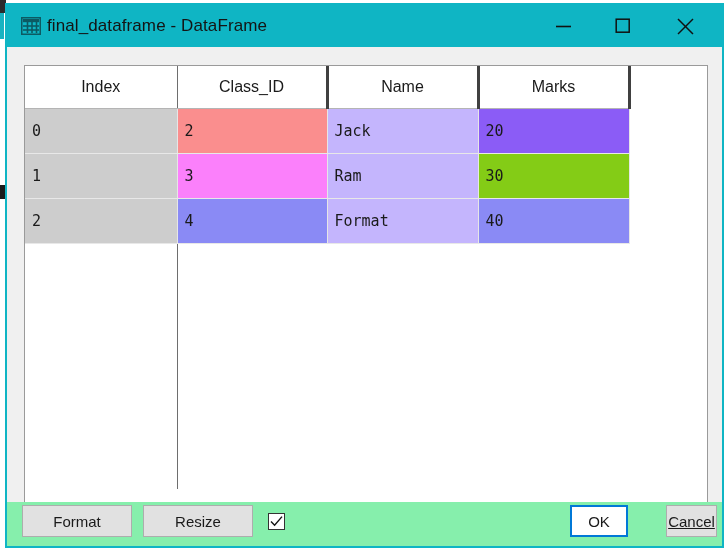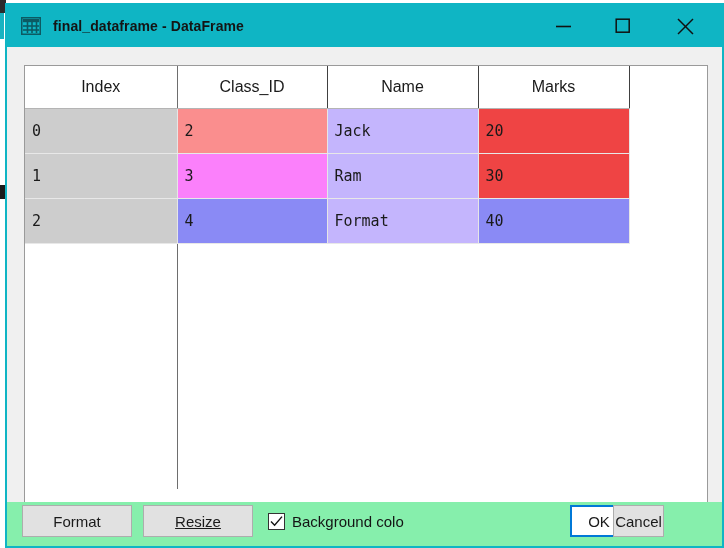--- a/index.html
+++ b/index.html
@@ -62,27 +62,26 @@
     display: flex;
     align-items: center;
   }
   #app-icon {
     margin-left: 14px;
     width: 20px;
     height: 18px;
     flex: none;
   }
   #title-text {
-    margin-left: 12px;
-    font-size: 14px;
+    margin-left: 6px;
+    font-size: 17px;
     color: #141414;
     letter-spacing: 0.1px;
     white-space: nowrap;
     font-family: "Liberation Sans", sans-serif;
-    font-weight: bold;
   }
   .wbtn {
     position: absolute;
     top: 0;
     height: 42px;
     width: 46px;
     display: flex;
     align-items: center;
     justify-content: center;
   }
@@ -129,21 +128,21 @@
   }
 
   table.dfgrid {
     border-collapse: collapse;
     table-layout: fixed;
     width: 604px;
   }
   table.dfgrid th {
     height: 42px;
     background: #ffffff;
-    border-right: 1px solid #404040;
+    border-right: 3px solid #404040;
     border-bottom: 1px solid #b4b4b4;
     font-weight: normal;
     font-size: 16px;
     color: #1a1a1a;
     text-align: center;
     font-family: "Liberation Sans", sans-serif;
     padding: 0;
   }
   table.dfgrid th.idx-head {
     border-right: 1px solid #6e6e6e;
@@ -190,28 +189,28 @@
     box-sizing: border-box;
     font-size: 15px;
     color: #1a1a1a;
     font-family: "Liberation Sans", sans-serif;
     display: flex;
     align-items: center;
     justify-content: center;
     padding: 0;
   }
   #btn-format { left: 15px;  width: 110px; }
-  #btn-resize { left: 136px; width: 110px; text-decoration: underline; }
+  #btn-resize { left: 136px; width: 110px; }
   #btn-ok {
     left: 563px;
     width: 58px;
     background: #ffffff;
     border: 2px solid #0078d7;
   }
-  #btn-cancel { left: 606px; width: 51px; }
+  #btn-cancel { left: 659px; width: 51px; text-decoration: underline; }
 
   .chkwrap {
     position: absolute;
     top: 6px;
     height: 26px;
     display: flex;
     align-items: center;
     overflow: hidden;
     white-space: nowrap;
   }
@@ -299,27 +298,27 @@
               <th>Class_ID</th>
               <th>Name</th>
               <th>Marks</th>
             </tr>
           </thead>
           <tbody>
             <tr>
               <td class="idx-cell" style="background: rgb(205, 205, 205);">0</td>
               <td style="background: rgb(250, 142, 142);">2</td>
               <td class="name-cell">Jack</td>
-              <td style="background: #ef4444; margin-left: 32px;">20</td>
+              <td style="background: #8b5cf6; margin-left: 32px;">20</td>
             </tr>
             <tr>
               <td class="idx-cell" style="background: rgb(205, 205, 205);">1</td>
               <td style="background: rgb(251, 128, 251);">3</td>
               <td class="name-cell">Ram</td>
-              <td style="background: #ef4444;">30</td>
+              <td style="background: #84cc16;">30</td>
             </tr>
             <tr>
               <td class="idx-cell" style="background: rgb(205, 205, 205);">2</td>
               <td style="background: rgb(138, 138, 245);">4</td>
               <td class="name-cell">Format</td>
               <td style="background: rgb(138, 138, 245); margin-left: 12px;">40</td>
             </tr>
           </tbody>
         </table>
       </div>
@@ -328,21 +327,20 @@
     <div id="bottombar">
       <button class="pbtn" id="btn-format">Format</button>
       <button class="pbtn" id="btn-resize">Resize</button>
 
       <div class="chkwrap" id="chk-bgcolor">
         <span class="checkbox">
           <svg width="13" height="13" viewBox="0 0 13 13">
             <polyline points="1,6.5 4.6,10.3 12,1.6" fill="none" stroke="#141414" stroke-width="1.4"></polyline>
           </svg>
         </span>
-        <span class="chklabel">Background colo</span>
       </div>
 
 
       <button class="pbtn" id="btn-ok" style="border-color: rgb(0, 120, 215);">OK</button>
       <button class="pbtn" id="btn-cancel">Cancel</button>
     </div>
 
   </div>
 </div>
 

